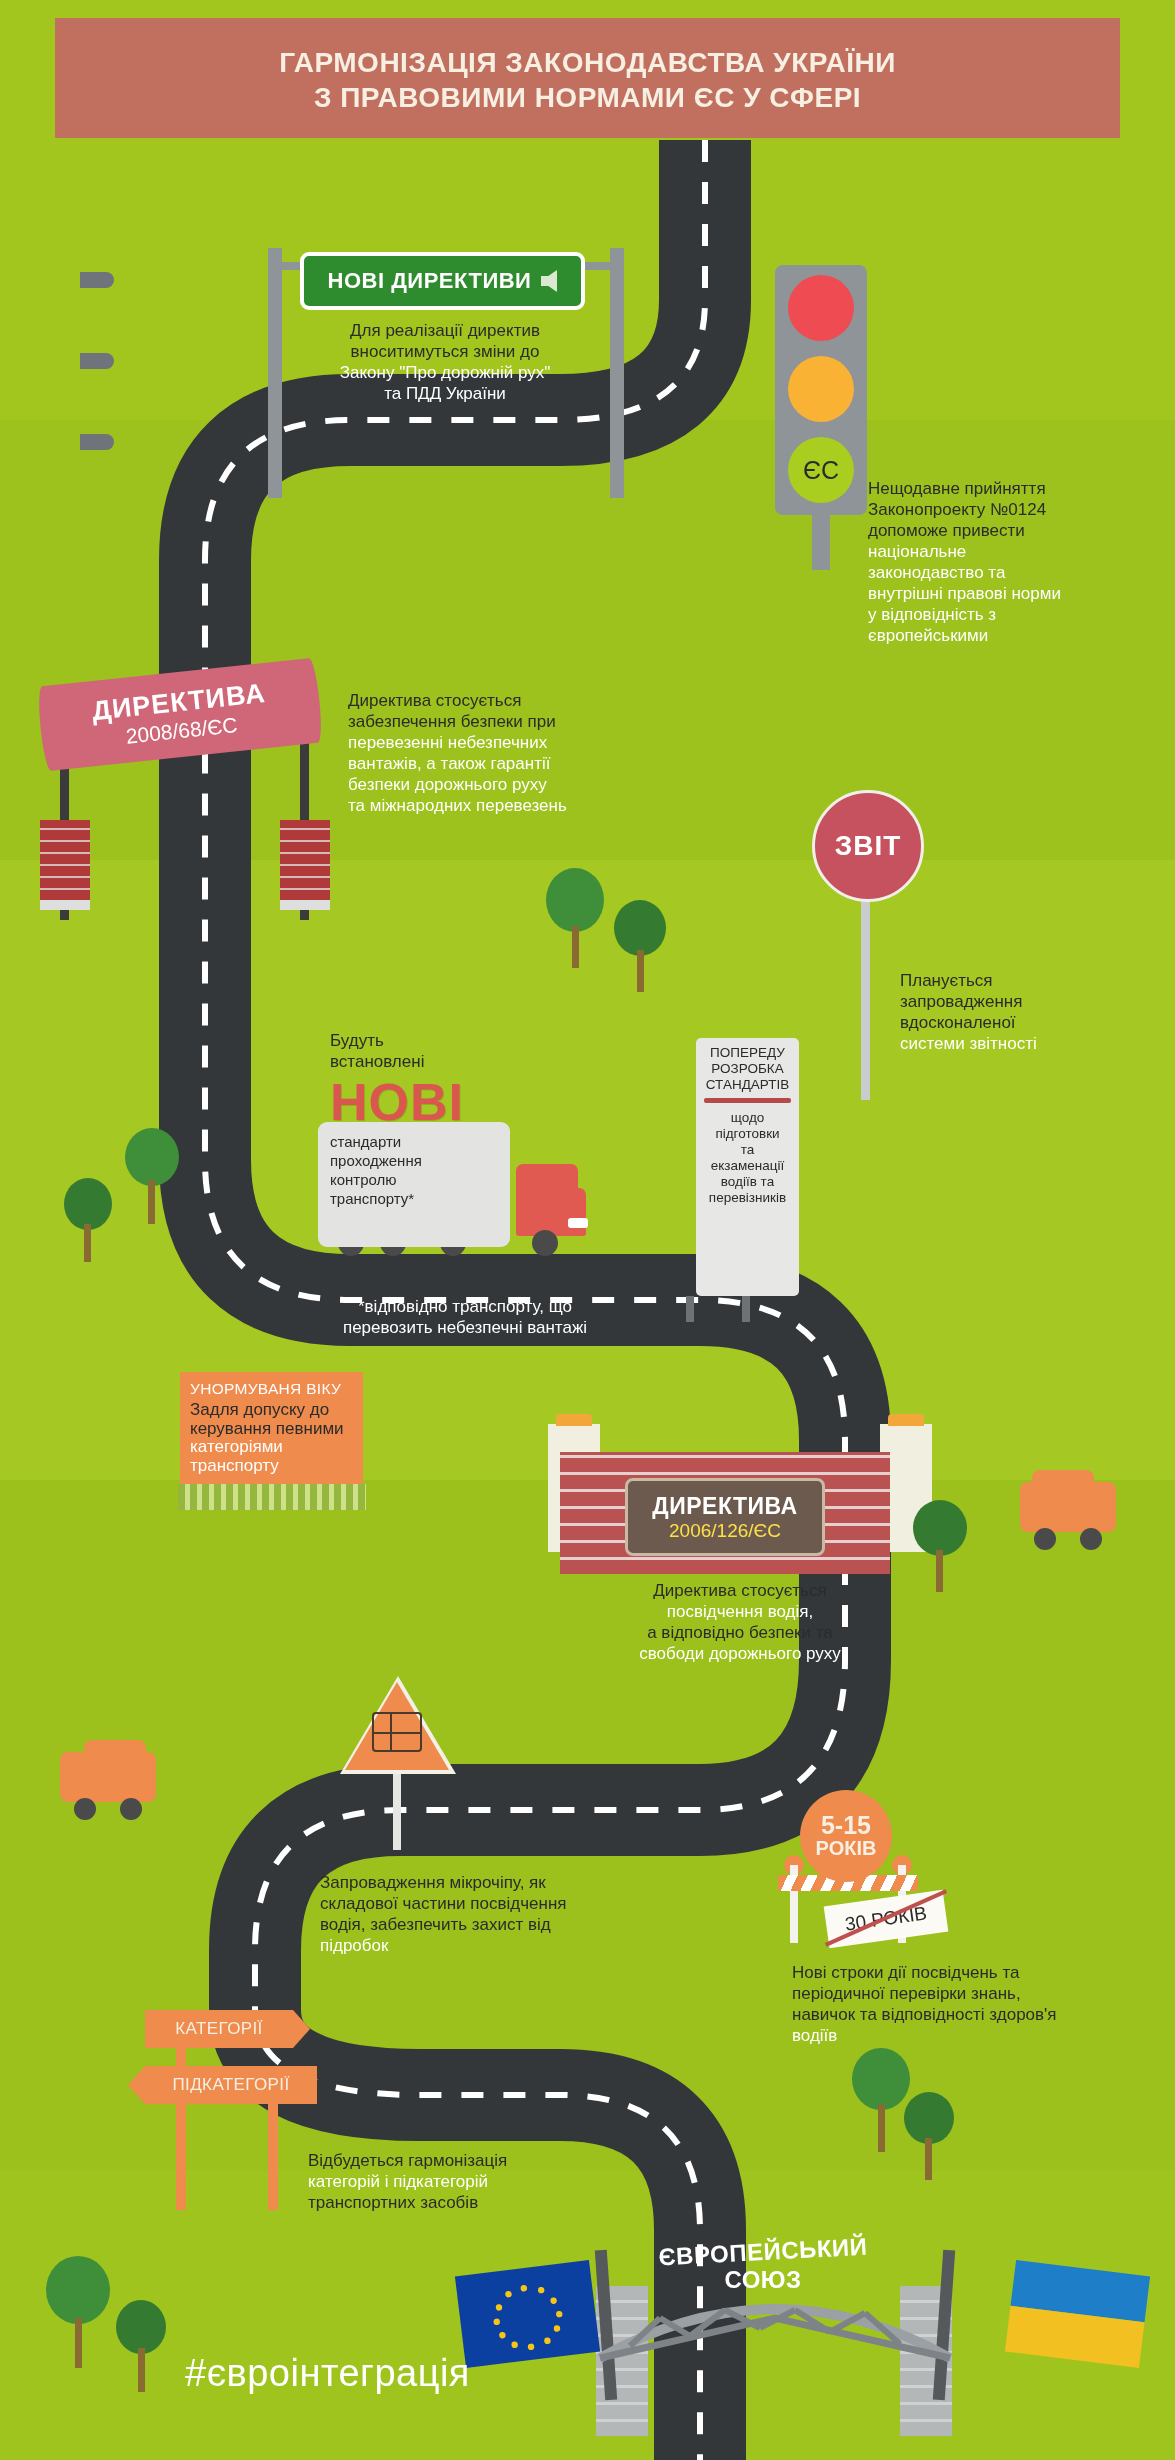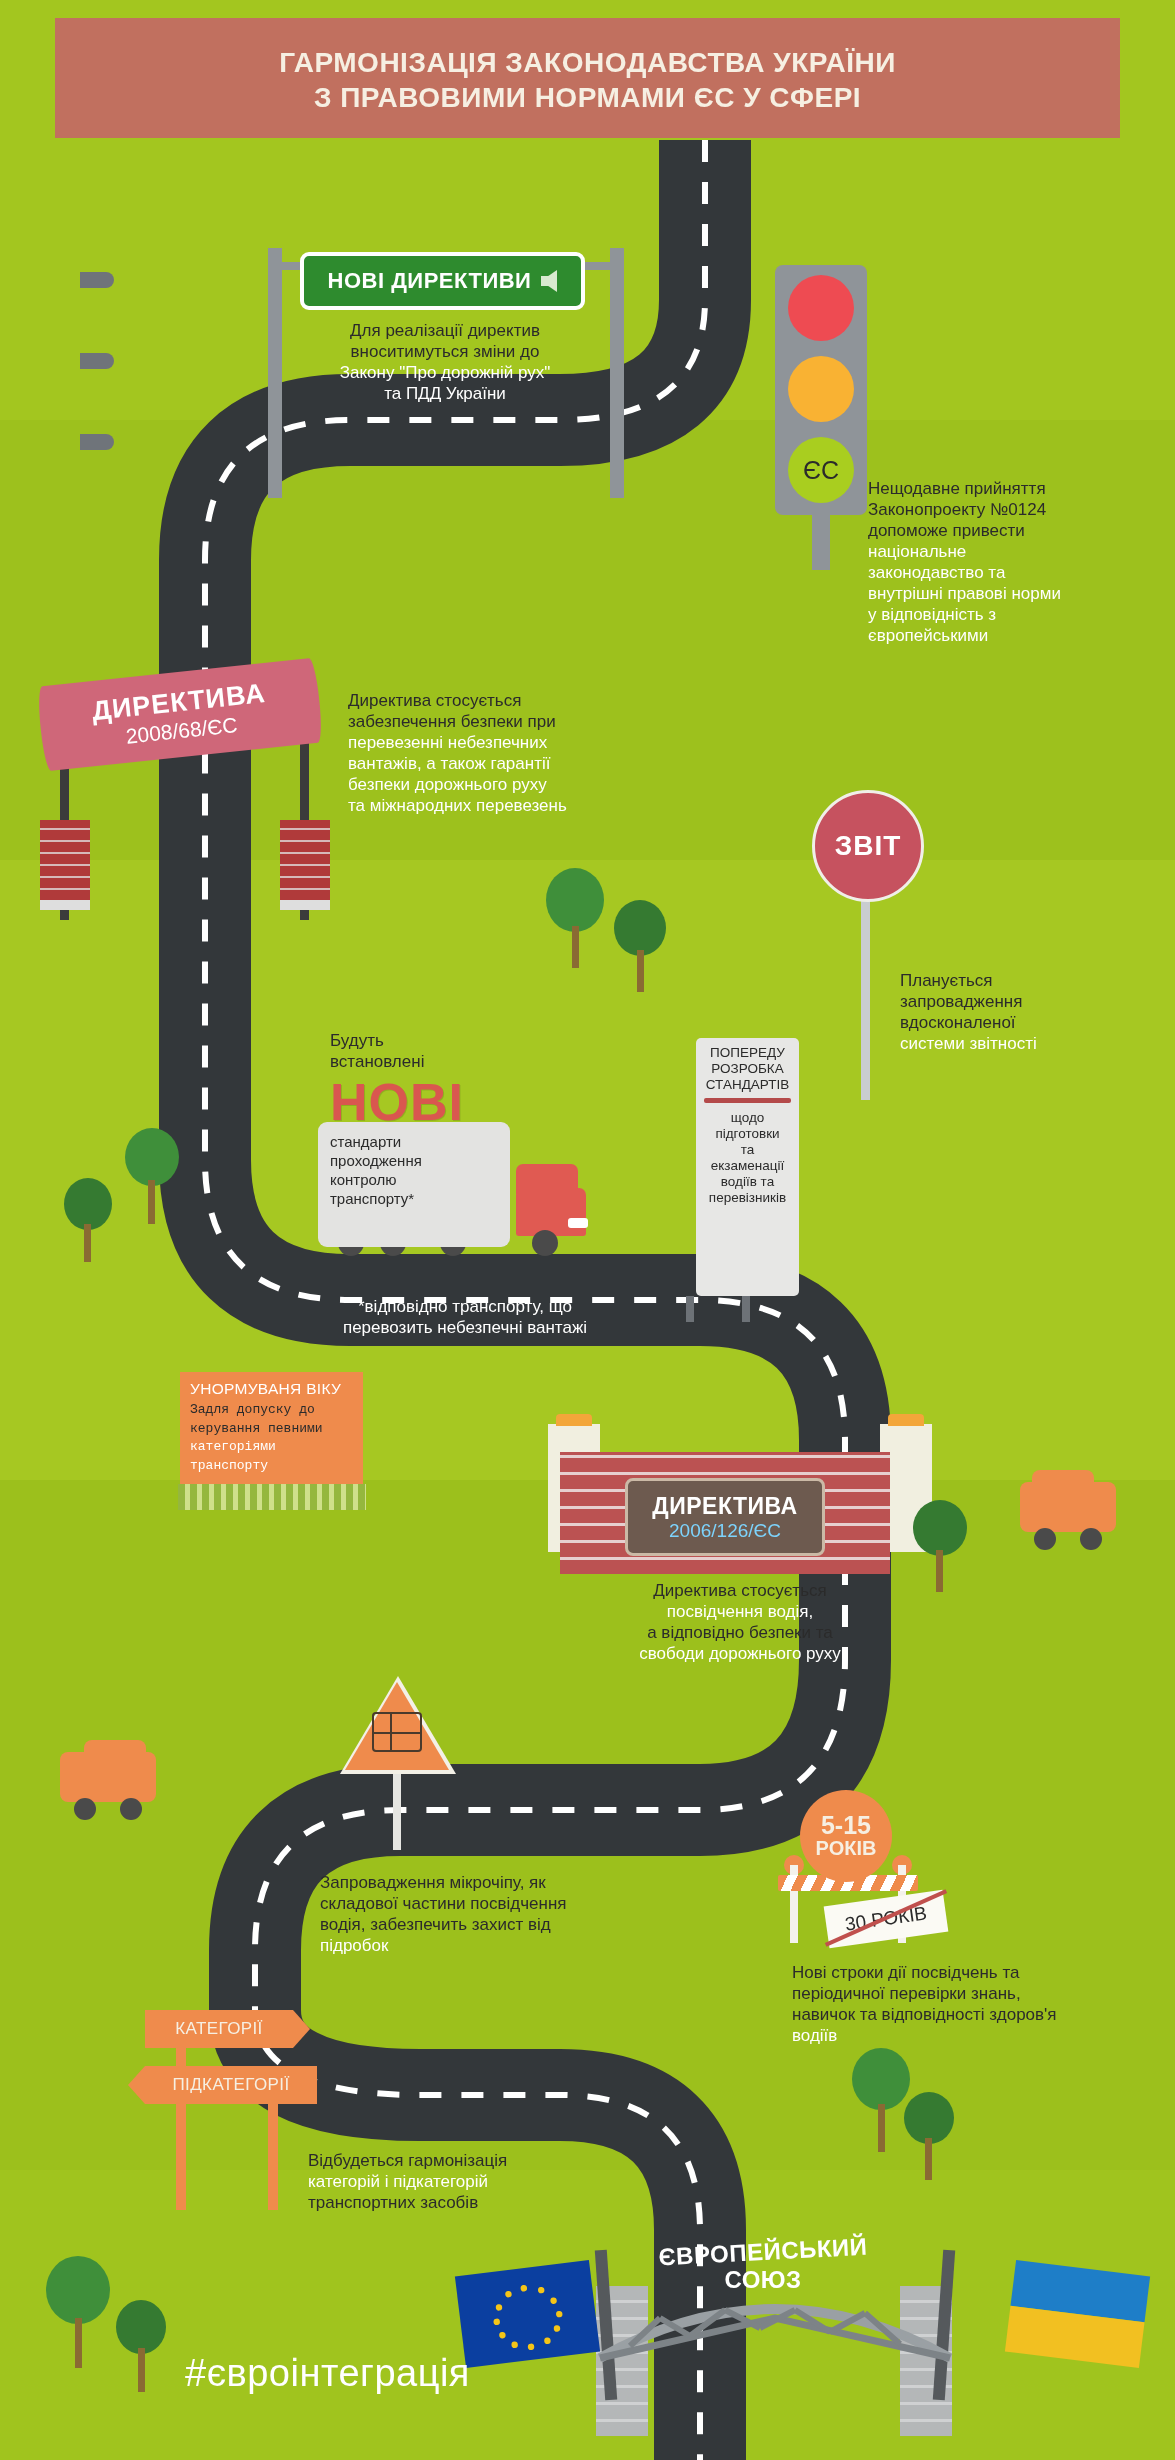--- a/index.html
+++ b/index.html
@@ -220,22 +220,22 @@
     position:absolute;left:180px;top:1372px;
     width:183px;height:112px;
     background:#ef8b4c;
     padding:8px 10px 0 10px;
   }
   .age-card .head {
     color:#ffffff;font-family:"Liberation Sans",sans-serif;
     font-size:15.5px;letter-spacing:.3px;margin-bottom:3px;
   }
   .age-card .body {
-    font-family:Liberation Mono, monospace;
-    font-size:13px;line-height:18.5px;color:#2b2b2b;
+    font-family:Liberation Sans, sans-serif;
+    font-size:17px;line-height:18.5px;color:#2b2b2b;
   }
   .age-card .body .hl { color:#ffffff; }
   .fence {
     position:absolute;left:178px;top:1484px;width:188px;height:26px;
     background:repeating-linear-gradient(90deg,
       #95b73e 0 7px, #cfe08a 7px 12px);
   }
 
   
   .wall {
@@ -256,21 +256,21 @@
     position:absolute;left:625px;top:1478px;
     width:200px;height:78px;
     background:#6d5a4f;border:3px solid #cbb9a6;border-radius:8px;
     display:flex;flex-direction:column;align-items:center;justify-content:center;
   }
   .plaque .l1 {
     color:#ffffff;font-family:"Liberation Sans",sans-serif;
     font-weight:700;font-size:23px;letter-spacing:.5px;
   }
   .plaque .l2 {
-    color:#7dd3fc;font-family:"Liberation Sans",sans-serif;
+    color:#fde047;font-family:"Liberation Sans",sans-serif;
     font-size:19px;
   }
 
   
   .chip-sign {
     position:absolute;left:345px;top:1682px;
     width:0;height:0;
     border-left:52px solid transparent;
     border-right:52px solid transparent;
     border-bottom:88px solid #ef8b4c;

